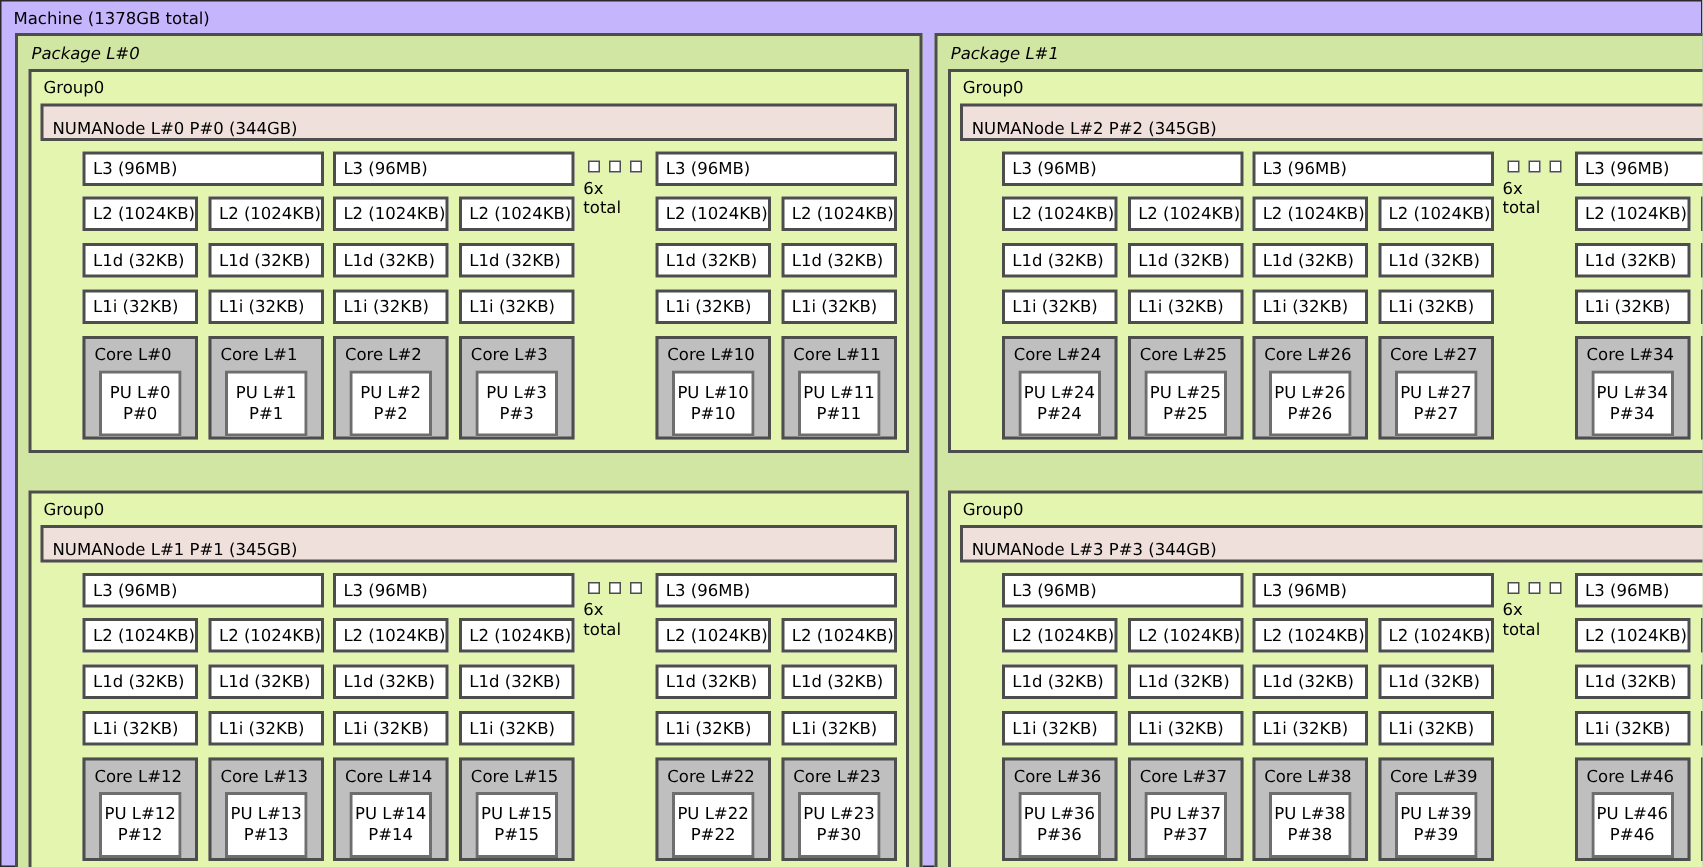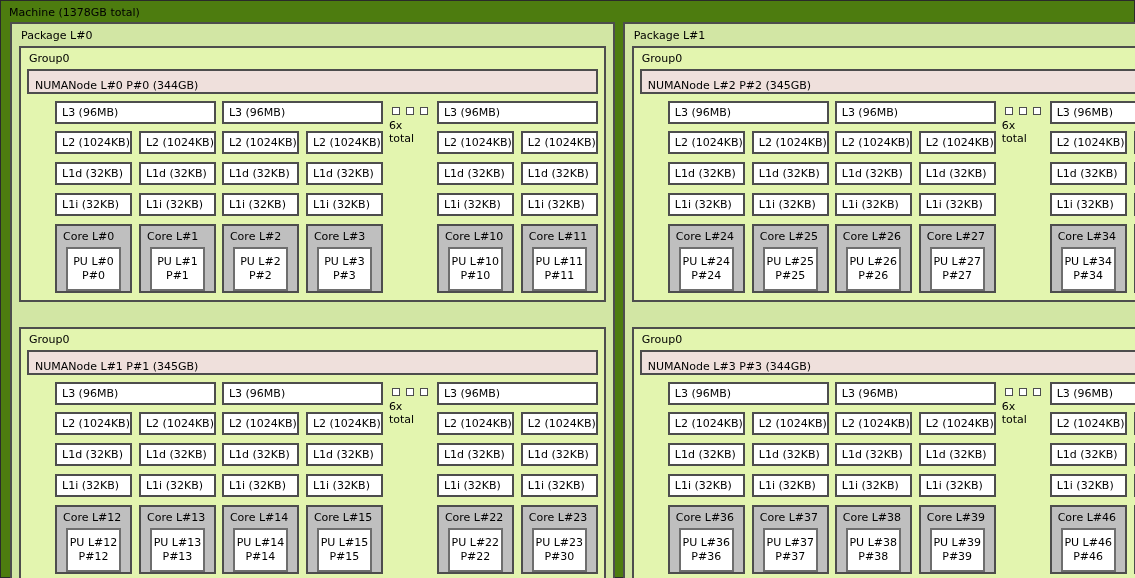--- a/index.html
+++ b/index.html
@@ -1,24 +1,24 @@
 <!DOCTYPE html>
 <html><head>
 <meta charset="utf-8">
 <style>
   * { box-sizing: border-box; margin: 0; padding: 0; }
   html, body { width: 1135px; height: 578px; background: #fff; }
   body { font-family: "DejaVu Sans", "Liberation Sans", sans-serif; font-size: 11px; color: #000; position: relative; overflow: hidden; }
 
-  .machine { position: absolute; inset: 0; background: #4d7c0f; border: 1px solid #2a2a2a; display: flex; flex-direction: column; }
+  .machine { position: absolute; inset: 0; background: #c4b5fd; border: 1px solid #2a2a2a; display: flex; flex-direction: column; }
   .machine-label { padding: 5px 0 3px 8px; }
 
   .packages { flex: 1; display: flex; gap: 8px; padding: 0 9px 7px 9px; }
   .package { flex: 1; background: #d2e6a4; border: 2px solid #4d4d4d; display: flex; flex-direction: column; padding: 2px 7px 7px 7px; }
-  .package-label { padding: 3px 0 4px 2px; }
+  .package-label { padding: 3px 0 4px 2px; font-style: italic; }
   .groups { flex: 1; display: flex; flex-direction: column; gap: 25px; }
 
   .group { flex: 1; background: #e3f5af; border: 2px solid #4d4d4d; padding: 2px 6px 7px 6px; display: flex; flex-direction: column; }
   .group-label { padding: 2px 0 4px 2px; }
 
   .numa { height: 25px; flex: 0 0 25px; background: #efe0dc; border: 2px solid #4d4d4d; display: flex; align-items: flex-end; padding-left: 6px; margin-bottom: 7px; }
 
   .l3-row { flex: 1; display: flex; gap: 6px; margin-left: 28px; }
   .l3-col { flex: 1; display: flex; flex-direction: column; }
   .wbox { background: #fff; border: 2px solid #4d4d4d; height: 23px; flex: 0 0 23px; display: flex; align-items: center; padding-left: 5px; white-space: nowrap; overflow: hidden; }

